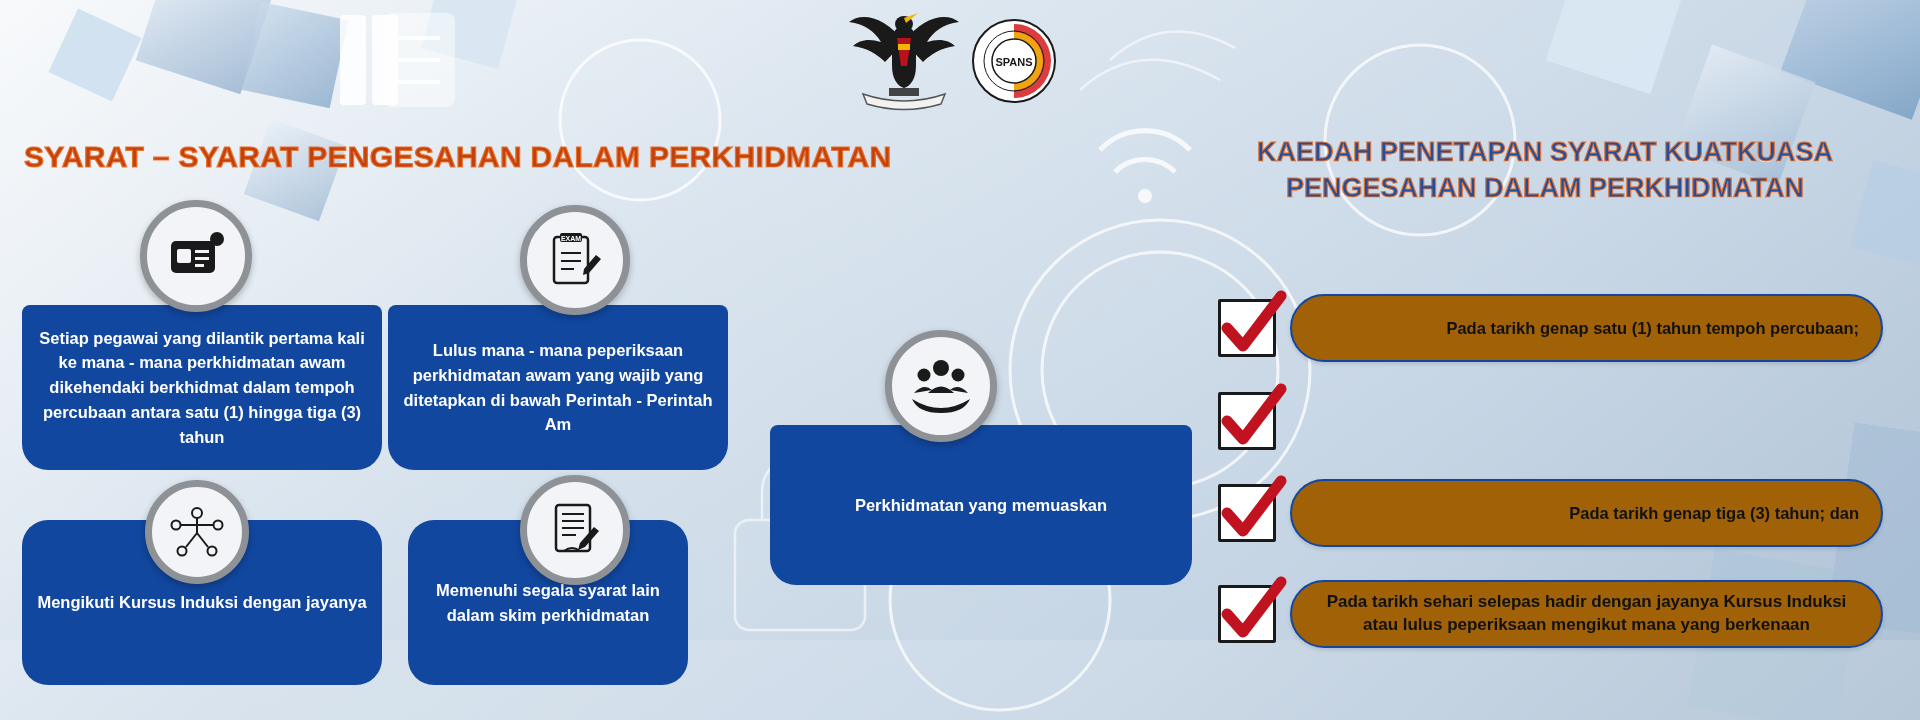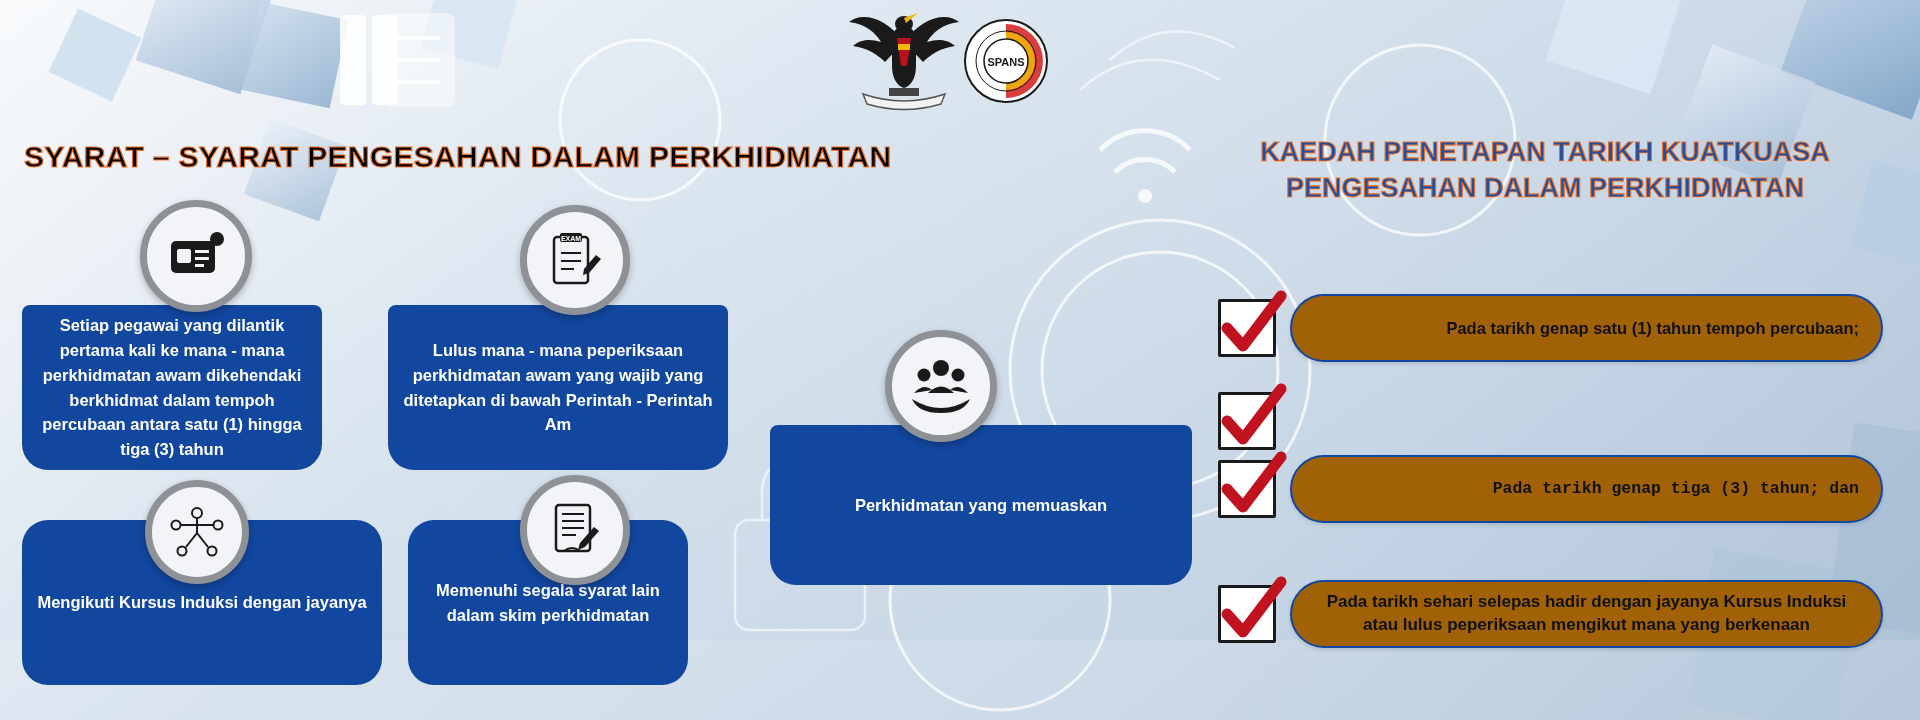--- a/index.html
+++ b/index.html
@@ -16,28 +16,28 @@
     position: absolute; inset: 0;
     background:
       linear-gradient(135deg, rgba(255,255,255,0.85) 0%, rgba(222,232,241,0.7) 35%, rgba(196,212,228,0.85) 70%, rgba(170,190,210,0.9) 100%),
       linear-gradient(200deg, #eef3f8 0%, #cfdbe7 50%, #b9cbdc 100%);
   }
   .bgsvg { position:absolute; inset:0; width:1920px; height:720px; }
 
   
   #emblems {
     position: absolute; left: 845px; top: 8px; width: 230px; height: 105px;
-    display: flex; align-items: center; gap: 0;
+    display: flex; align-items: center; gap: 8px;
   }
 
   
   #left-title {
     position: absolute; left: 24px; top: 140px; width: 1010px;
     font-size: 30px; font-weight: bold; letter-spacing: .3px;
-    color: #000000;
+    color: #c2410c;
     -webkit-text-stroke: 1.2px #e8702a;
     text-shadow: 0 1px 0 #fff;
   }
 
   
   #right-title {
     position: absolute; left: 1205px; top: 135px; width: 680px;
     text-align: center; font-size: 27px; font-weight: bold; line-height: 1.32;
     color: #1f4fa0;
     -webkit-text-stroke: 1.1px #e8702a;
@@ -50,21 +50,21 @@
     background: #11479f;
     color: #fff;
     text-align: center;
     font-size: 16.5px;
     line-height: 1.5;
     display: flex; align-items: center; justify-content: center;
     padding: 10px 14px;
     font-weight: 600;
   }
 
-  #card1 { left: 22px;  top: 305px; width: 300px; height: 165px;
+  #card1 { left: 22px;  top: 305px; width: 360px; height: 165px;
            border-radius: 8px 8px 26px 26px; }
   #card2 { left: 388px; top: 305px; width: 340px; height: 165px;
            border-radius: 8px 8px 26px 26px; }
   #card3 { left: 770px; top: 425px; width: 422px; height: 160px;
            border-radius: 8px 8px 26px 26px; }
   #card4 { left: 22px;  top: 520px; width: 360px; height: 165px;
            border-radius: 26px 26px 26px 26px; }
   #card5 { left: 408px; top: 520px; width: 280px; height: 165px;
            border-radius: 26px 26px 26px 26px; }
 
@@ -89,21 +89,21 @@
   #ic4 { left: 145px; top: 480px; width: 104px; height: 104px; }
   #ic5 { left: 520px; top: 475px; width: 110px; height: 110px; }
 
   
   .check-row {
     position: absolute; left: 1218px; width: 665px; height: 72px;
     display: flex; align-items: center; gap: 14px;
   }
   #row1 { top: 292px; }
   #row2 { top: 385px; }
-  #row3 { top: 453px; font-family: Liberation Mono, monospace; }
+  #row3 { top: 477px; }
   #row4 { top: 578px; }
 
   .check-box {
     width: 58px; height: 58px; flex: 0 0 58px;
     border: 3px solid #1a1a1a; background: #fff;
     position: relative; border-radius: 2px;
   }
   .check-box svg { position: absolute; left: -4px; top: -12px; }
 
   .pill {
@@ -204,21 +204,21 @@
     <path d="M43 6 a37 37 0 0 1 0 74 z" fill="#d62828" opacity="0.9"></path>
     <path d="M43 14 a29 29 0 0 1 0 58 z" fill="#f2b705" opacity="0.85"></path>
     <circle cx="43" cy="43" r="22" fill="#ffffff" stroke="#1a1a1a" stroke-width="1.5"></circle>
     <text x="43" y="48" font-size="11" font-family="Liberation Sans, sans-serif" font-weight="bold" text-anchor="middle" fill="#1a1a1a">SPANS</text>
     <circle cx="43" cy="43" r="30" fill="none" stroke="#1a1a1a" stroke-width="1"></circle>
   </svg>
 </div>
 
 <div id="left-title">SYARAT – SYARAT PENGESAHAN DALAM PERKHIDMATAN</div>
 
-<div id="right-title">KAEDAH PENETAPAN TARIKH KUATKUASA PENGESAHAN DALAM PERKHIDMATAN</div>
+<div id="right-title">KAEDAH PENETAPAN SYARAT KUATKUASA PENGESAHAN DALAM PERKHIDMATAN</div>
 
 <div class="card" id="card1">
   <span>Setiap pegawai yang dilantik pertama kali ke mana - mana perkhidmatan awam dikehendaki berkhidmat dalam tempoh percubaan antara satu (1) hingga tiga (3) tahun</span>
 </div>
 <div class="card" id="card2">
   <span>Lulus mana - mana peperiksaan perkhidmatan awam yang wajib yang ditetapkan di bawah Perintah - Perintah Am</span>
 </div>
 <div class="card" id="card3">
   <span>Perkhidmatan yang memuaskan</span>
 </div>

